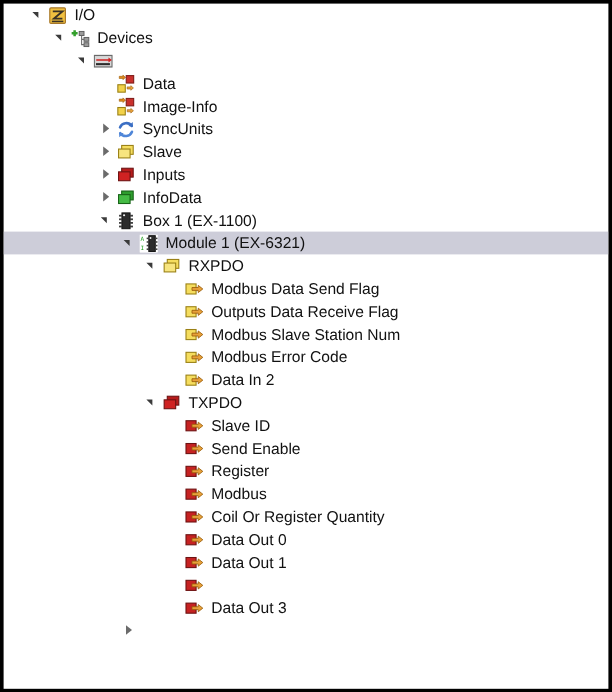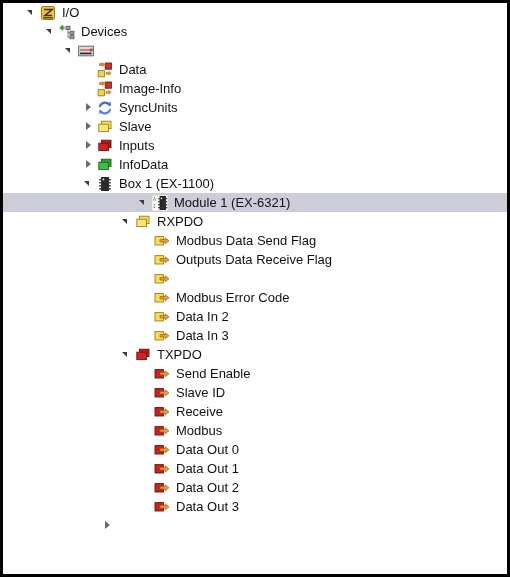--- a/index.html
+++ b/index.html
@@ -30,21 +30,20 @@
     height: 19px;
     line-height: 19px;
     white-space: nowrap;
     display: flex;
     align-items: flex-end;
     font-size: 13px;
     color: #111111;
   }
   .tree-row.selected {
     background: #cdcdd9;
-    padding-left: 36px;
   }
 
   
   .indent { display: inline-block; flex: 0 0 auto; }
 
   
   .expander {
     flex: 0 0 auto;
     width: 15px;
     height: 19px;
@@ -286,20 +285,21 @@
     </div>
     <div class="tree-row">
       <span class="indent" style="width: 136px;"></span>
       <span class="expander none"></span>
       <span class="icon">
         <svg width="16" height="16" viewBox="0 0 16 16" xmlns="http://www.w3.org/2000/svg">
           <rect x="1.0" y="3.6" width="8.4" height="8.4" fill="#f5dd5e" stroke="#9a8015" stroke-width="0.9"></rect>
           <path d="M6.0 6.6 L11.2 6.6 L11.2 4.8 L15.0 7.8 L11.2 10.8 L11.2 9.0 L6.0 9.0 Z" fill="#e8a13a" stroke="#9a5d08" stroke-width="0.7" stroke-linejoin="round"></path>
         </svg>
       </span>
+      <span class="label">Modbus Slave Station Num</span>
     </div>
     <div class="tree-row">
       <span class="indent" style="width: 136px;"></span>
       <span class="expander none"></span>
       <span class="icon">
         <svg width="16" height="16" viewBox="0 0 16 16" xmlns="http://www.w3.org/2000/svg">
           <rect x="1.0" y="3.6" width="8.4" height="8.4" fill="#f5dd5e" stroke="#9a8015" stroke-width="0.9"></rect>
           <path d="M6.0 6.6 L11.2 6.6 L11.2 4.8 L15.0 7.8 L11.2 10.8 L11.2 9.0 L6.0 9.0 Z" fill="#e8a13a" stroke="#9a5d08" stroke-width="0.7" stroke-linejoin="round"></path>
         </svg>
       </span>
@@ -308,31 +308,20 @@
     <div class="tree-row">
       <span class="indent" style="width: 136px;"></span>
       <span class="expander none"></span>
       <span class="icon">
         <svg width="16" height="16" viewBox="0 0 16 16" xmlns="http://www.w3.org/2000/svg">
           <rect x="1.0" y="3.6" width="8.4" height="8.4" fill="#f5dd5e" stroke="#9a8015" stroke-width="0.9"></rect>
           <path d="M6.0 6.6 L11.2 6.6 L11.2 4.8 L15.0 7.8 L11.2 10.8 L11.2 9.0 L6.0 9.0 Z" fill="#e8a13a" stroke="#9a5d08" stroke-width="0.7" stroke-linejoin="round"></path>
         </svg>
       </span>
       <span class="label">Data In 2</span>
-    </div>
-    <div class="tree-row">
-      <span class="indent" style="width: 136px;"></span>
-      <span class="expander none"></span>
-      <span class="icon">
-        <svg width="16" height="16" viewBox="0 0 16 16" xmlns="http://www.w3.org/2000/svg">
-          <rect x="1.0" y="3.6" width="8.4" height="8.4" fill="#f5dd5e" stroke="#9a8015" stroke-width="0.9"></rect>
-          <path d="M6.0 6.6 L11.2 6.6 L11.2 4.8 L15.0 7.8 L11.2 10.8 L11.2 9.0 L6.0 9.0 Z" fill="#e8a13a" stroke="#9a5d08" stroke-width="0.7" stroke-linejoin="round"></path>
-        </svg>
-      </span>
-      <span class="label">Data In 3</span>
     </div>
     <div class="tree-row">
       <span class="indent" style="width: 117px;"></span>
       <span class="expander expanded"></span>
       <span class="icon">
         <svg width="16" height="16" viewBox="0 0 16 16" xmlns="http://www.w3.org/2000/svg">
           <rect x="4.4" y="2.2" width="9.6" height="7.4" fill="#b71c1c" stroke="#6d1212" stroke-width="0.9"></rect>
           <rect x="1.8" y="5.2" width="9.6" height="7.4" fill="#cf2222" stroke="#6d1212" stroke-width="0.9"></rect>
         </svg>
       </span>
@@ -340,43 +329,43 @@
     </div>
     <div class="tree-row">
       <span class="indent" style="width: 136px;"></span>
       <span class="expander none"></span>
       <span class="icon">
         <svg width="16" height="16" viewBox="0 0 16 16" xmlns="http://www.w3.org/2000/svg">
           <rect x="1.0" y="3.6" width="8.4" height="8.4" fill="#c62222" stroke="#6d1212" stroke-width="0.9"></rect>
           <path d="M6.0 6.6 L11.2 6.6 L11.2 4.8 L15.0 7.8 L11.2 10.8 L11.2 9.0 L6.0 9.0 Z" fill="#e8a13a" stroke="#9a5d08" stroke-width="0.7" stroke-linejoin="round"></path>
         </svg>
       </span>
+      <span class="label">Slave ID</span>
+    </div>
+    <div class="tree-row">
+      <span class="indent" style="width: 136px;"></span>
+      <span class="expander none"></span>
+      <span class="icon">
+        <svg width="16" height="16" viewBox="0 0 16 16" xmlns="http://www.w3.org/2000/svg">
+          <rect x="1.0" y="3.6" width="8.4" height="8.4" fill="#c62222" stroke="#6d1212" stroke-width="0.9"></rect>
+          <path d="M6.0 6.6 L11.2 6.6 L11.2 4.8 L15.0 7.8 L11.2 10.8 L11.2 9.0 L6.0 9.0 Z" fill="#e8a13a" stroke="#9a5d08" stroke-width="0.7" stroke-linejoin="round"></path>
+        </svg>
+      </span>
       <span class="label">Send Enable</span>
     </div>
     <div class="tree-row">
       <span class="indent" style="width: 136px;"></span>
       <span class="expander none"></span>
       <span class="icon">
         <svg width="16" height="16" viewBox="0 0 16 16" xmlns="http://www.w3.org/2000/svg">
           <rect x="1.0" y="3.6" width="8.4" height="8.4" fill="#c62222" stroke="#6d1212" stroke-width="0.9"></rect>
           <path d="M6.0 6.6 L11.2 6.6 L11.2 4.8 L15.0 7.8 L11.2 10.8 L11.2 9.0 L6.0 9.0 Z" fill="#e8a13a" stroke="#9a5d08" stroke-width="0.7" stroke-linejoin="round"></path>
         </svg>
       </span>
-      <span class="label">Slave ID</span>
-    </div>
-    <div class="tree-row">
-      <span class="indent" style="width: 136px;"></span>
-      <span class="expander none"></span>
-      <span class="icon">
-        <svg width="16" height="16" viewBox="0 0 16 16" xmlns="http://www.w3.org/2000/svg">
-          <rect x="1.0" y="3.6" width="8.4" height="8.4" fill="#c62222" stroke="#6d1212" stroke-width="0.9"></rect>
-          <path d="M6.0 6.6 L11.2 6.6 L11.2 4.8 L15.0 7.8 L11.2 10.8 L11.2 9.0 L6.0 9.0 Z" fill="#e8a13a" stroke="#9a5d08" stroke-width="0.7" stroke-linejoin="round"></path>
-        </svg>
-      </span>
-      <span class="label">Receive</span>
+      <span class="label">Register</span>
     </div>
     <div class="tree-row">
       <span class="indent" style="width: 136px;"></span>
       <span class="expander none"></span>
       <span class="icon">
         <svg width="16" height="16" viewBox="0 0 16 16" xmlns="http://www.w3.org/2000/svg">
           <rect x="1.0" y="3.6" width="8.4" height="8.4" fill="#c62222" stroke="#6d1212" stroke-width="0.9"></rect>
           <path d="M6.0 6.6 L11.2 6.6 L11.2 4.8 L15.0 7.8 L11.2 10.8 L11.2 9.0 L6.0 9.0 Z" fill="#e8a13a" stroke="#9a5d08" stroke-width="0.7" stroke-linejoin="round"></path>
         </svg>
       </span>
@@ -384,20 +373,31 @@
     </div>
     <div class="tree-row">
       <span class="indent" style="width: 136px;"></span>
       <span class="expander none"></span>
       <span class="icon">
         <svg width="16" height="16" viewBox="0 0 16 16" xmlns="http://www.w3.org/2000/svg">
           <rect x="1.0" y="3.6" width="8.4" height="8.4" fill="#c62222" stroke="#6d1212" stroke-width="0.9"></rect>
           <path d="M6.0 6.6 L11.2 6.6 L11.2 4.8 L15.0 7.8 L11.2 10.8 L11.2 9.0 L6.0 9.0 Z" fill="#e8a13a" stroke="#9a5d08" stroke-width="0.7" stroke-linejoin="round"></path>
         </svg>
       </span>
+      <span class="label">Coil Or Register Quantity</span>
+    </div>
+    <div class="tree-row">
+      <span class="indent" style="width: 136px;"></span>
+      <span class="expander none"></span>
+      <span class="icon">
+        <svg width="16" height="16" viewBox="0 0 16 16" xmlns="http://www.w3.org/2000/svg">
+          <rect x="1.0" y="3.6" width="8.4" height="8.4" fill="#c62222" stroke="#6d1212" stroke-width="0.9"></rect>
+          <path d="M6.0 6.6 L11.2 6.6 L11.2 4.8 L15.0 7.8 L11.2 10.8 L11.2 9.0 L6.0 9.0 Z" fill="#e8a13a" stroke="#9a5d08" stroke-width="0.7" stroke-linejoin="round"></path>
+        </svg>
+      </span>
       <span class="label">Data Out 0</span>
     </div>
     <div class="tree-row">
       <span class="indent" style="width: 136px;"></span>
       <span class="expander none"></span>
       <span class="icon">
         <svg width="16" height="16" viewBox="0 0 16 16" xmlns="http://www.w3.org/2000/svg">
           <rect x="1.0" y="3.6" width="8.4" height="8.4" fill="#c62222" stroke="#6d1212" stroke-width="0.9"></rect>
           <path d="M6.0 6.6 L11.2 6.6 L11.2 4.8 L15.0 7.8 L11.2 10.8 L11.2 9.0 L6.0 9.0 Z" fill="#e8a13a" stroke="#9a5d08" stroke-width="0.7" stroke-linejoin="round"></path>
         </svg>
@@ -406,21 +406,20 @@
     </div>
     <div class="tree-row">
       <span class="indent" style="width: 136px;"></span>
       <span class="expander none"></span>
       <span class="icon">
         <svg width="16" height="16" viewBox="0 0 16 16" xmlns="http://www.w3.org/2000/svg">
           <rect x="1.0" y="3.6" width="8.4" height="8.4" fill="#c62222" stroke="#6d1212" stroke-width="0.9"></rect>
           <path d="M6.0 6.6 L11.2 6.6 L11.2 4.8 L15.0 7.8 L11.2 10.8 L11.2 9.0 L6.0 9.0 Z" fill="#e8a13a" stroke="#9a5d08" stroke-width="0.7" stroke-linejoin="round"></path>
         </svg>
       </span>
-      <span class="label">Data Out 2</span>
     </div>
     <div class="tree-row">
       <span class="indent" style="width: 136px;"></span>
       <span class="expander none"></span>
       <span class="icon">
         <svg width="16" height="16" viewBox="0 0 16 16" xmlns="http://www.w3.org/2000/svg">
           <rect x="1.0" y="3.6" width="8.4" height="8.4" fill="#c62222" stroke="#6d1212" stroke-width="0.9"></rect>
           <path d="M6.0 6.6 L11.2 6.6 L11.2 4.8 L15.0 7.8 L11.2 10.8 L11.2 9.0 L6.0 9.0 Z" fill="#e8a13a" stroke="#9a5d08" stroke-width="0.7" stroke-linejoin="round"></path>
         </svg>
       </span>

